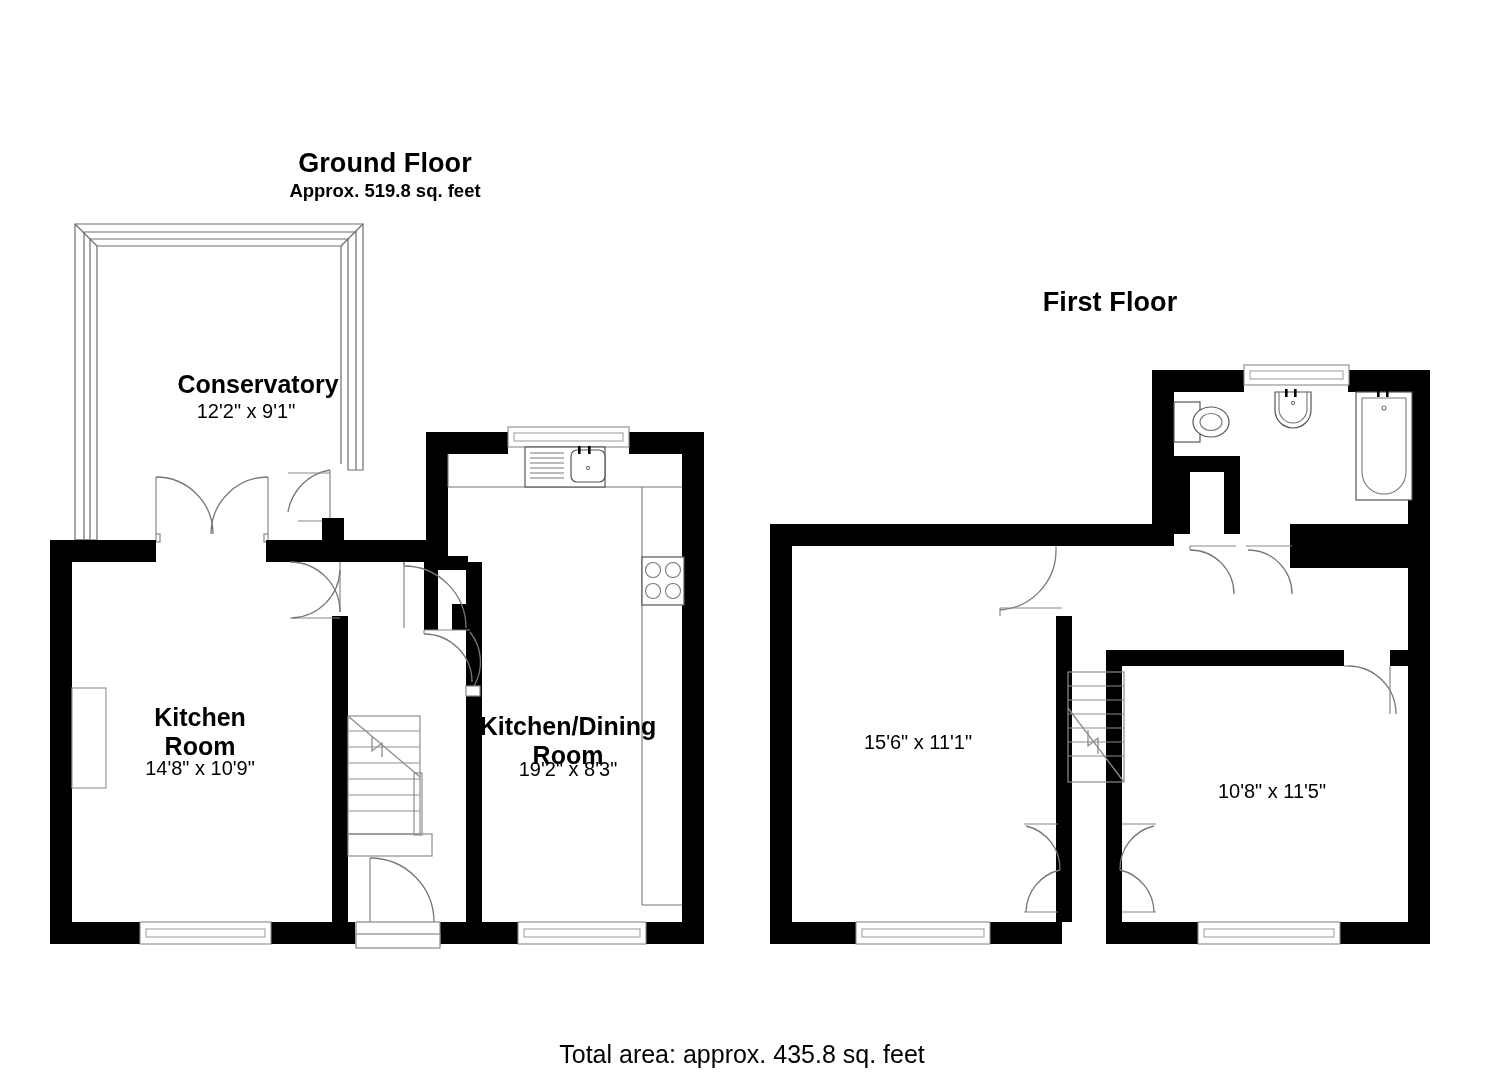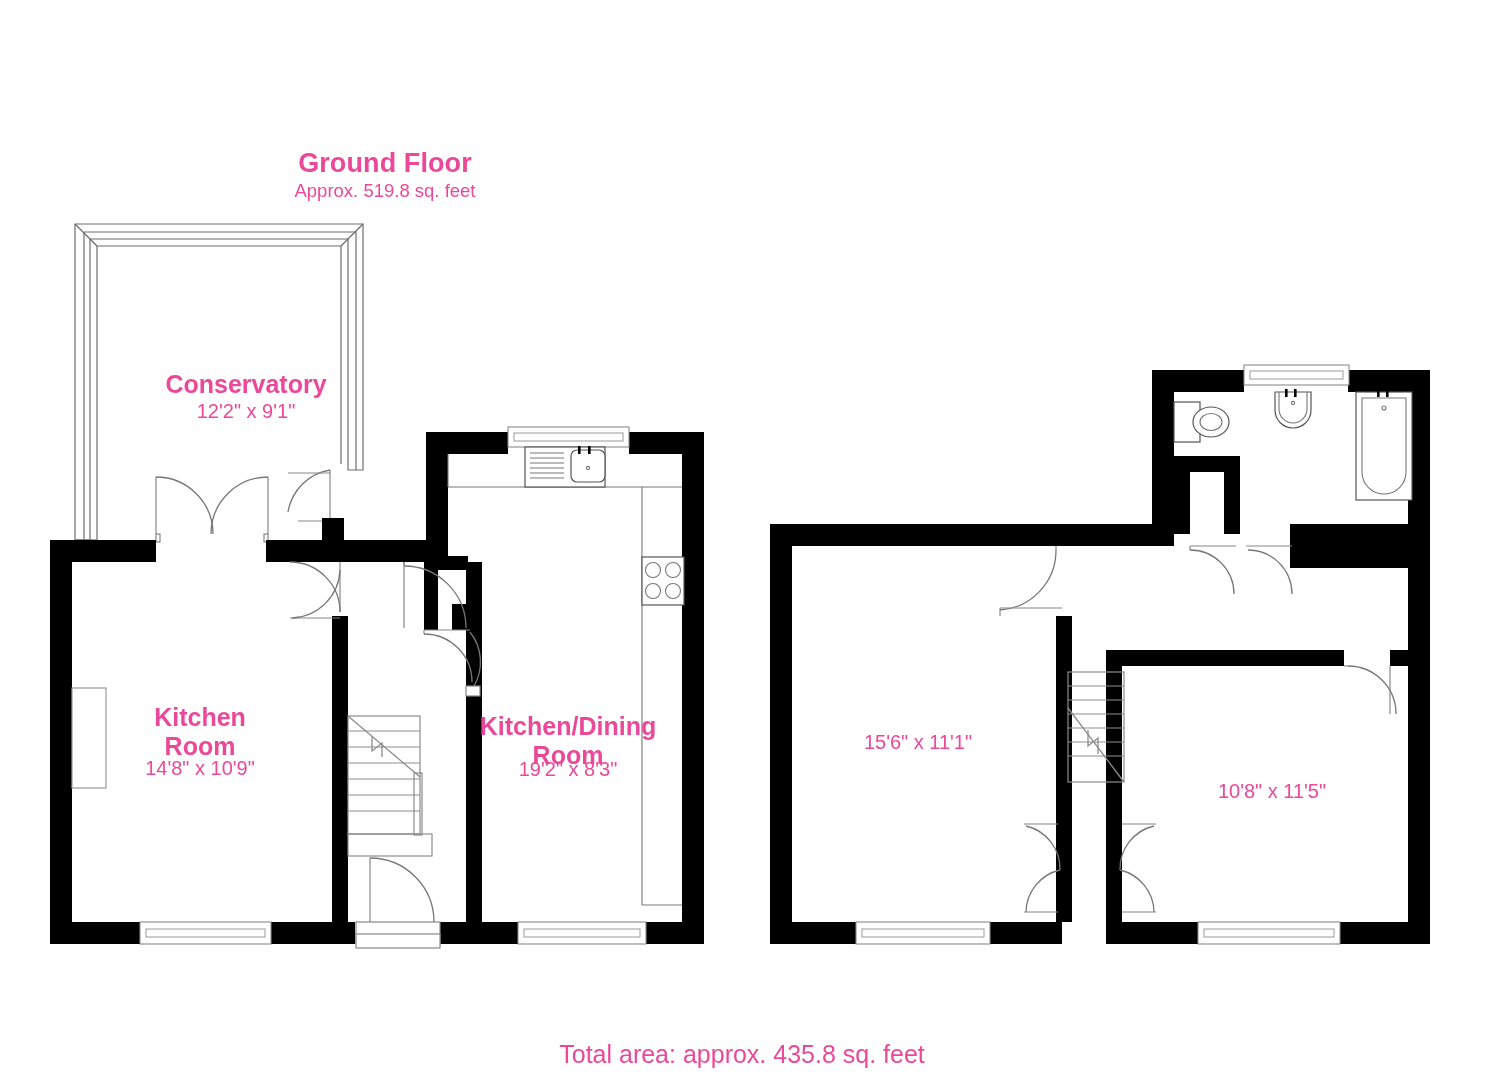--- a/index.html
+++ b/index.html
@@ -39,30 +39,30 @@
   .stairline { fill: none; stroke: #8d8d8d; stroke-width: 1.2; }
   .stairedge { fill: none; stroke: #8d8d8d; stroke-width: 1.3; }
   .chimney   { fill: #ffffff; stroke: #9a9a9a; stroke-width: 1.2; }
 
   .txt-layer { position: absolute; left: 0; top: 0; width: 1485px; height: 1080px; }
   .lbl {
     position: absolute;
     text-align: center;
     white-space: pre;
     line-height: 1.17;
-    color: #ec4899;
+    color: #000000;
   }
   .floor-title {
     font-size: 27px;
     font-weight: bold;
     letter-spacing: 0.1px;
   }
   .floor-sub {
     font-size: 18.5px;
-    font-weight: normal;
+    font-weight: bold;
   }
   .room-name {
     font-size: 25px;
     font-weight: bold;
   }
   .room-dims {
     font-size: 20px;
     font-weight: normal;
   }
   .total-area {
@@ -341,22 +341,23 @@
         <path class="stairedge" d="M 1088,730 L 1088,746 L 1098,738 L 1098,754"></path>
       </g>
     </g>
   </svg>
 
   <div class="txt-layer">
 
     <div class="lbl floor-title" style="left:230px; top:148px; width:310px;">Ground Floor</div>
     <div class="lbl floor-sub" style="left:230px; top:180px; width:310px;">Approx. 519.8 sq. feet</div>
 
-
-    <div class="lbl room-name" style="left:96px; top:370px; width:300px;">Conservatory</div>
+    <div class="lbl floor-title" style="left:945px; top:287px; width:330px;">First Floor</div>
+
+    <div class="lbl room-name" style="left:108px; top:370px; width:300px;">Conservatory</div>
     <div class="lbl room-dims" style="left:96px; top:400px; width:300px;">12'2" x 9'1"</div>
 
     <div class="lbl room-name" style="left:80px; top:703px; width:240px;">Kitchen
 Room</div>
     <div class="lbl room-dims" style="left:80px; top:757px; width:240px;">14'8" x 10'9"</div>
 
     <div class="lbl room-name" style="left:448px; top:712px; width:240px;text-align:center;">Kitchen/Dining
 Room</div>
     <div class="lbl room-dims" style="left:448px; top:758px; width:240px;">19'2" x 8'3"</div>
 

